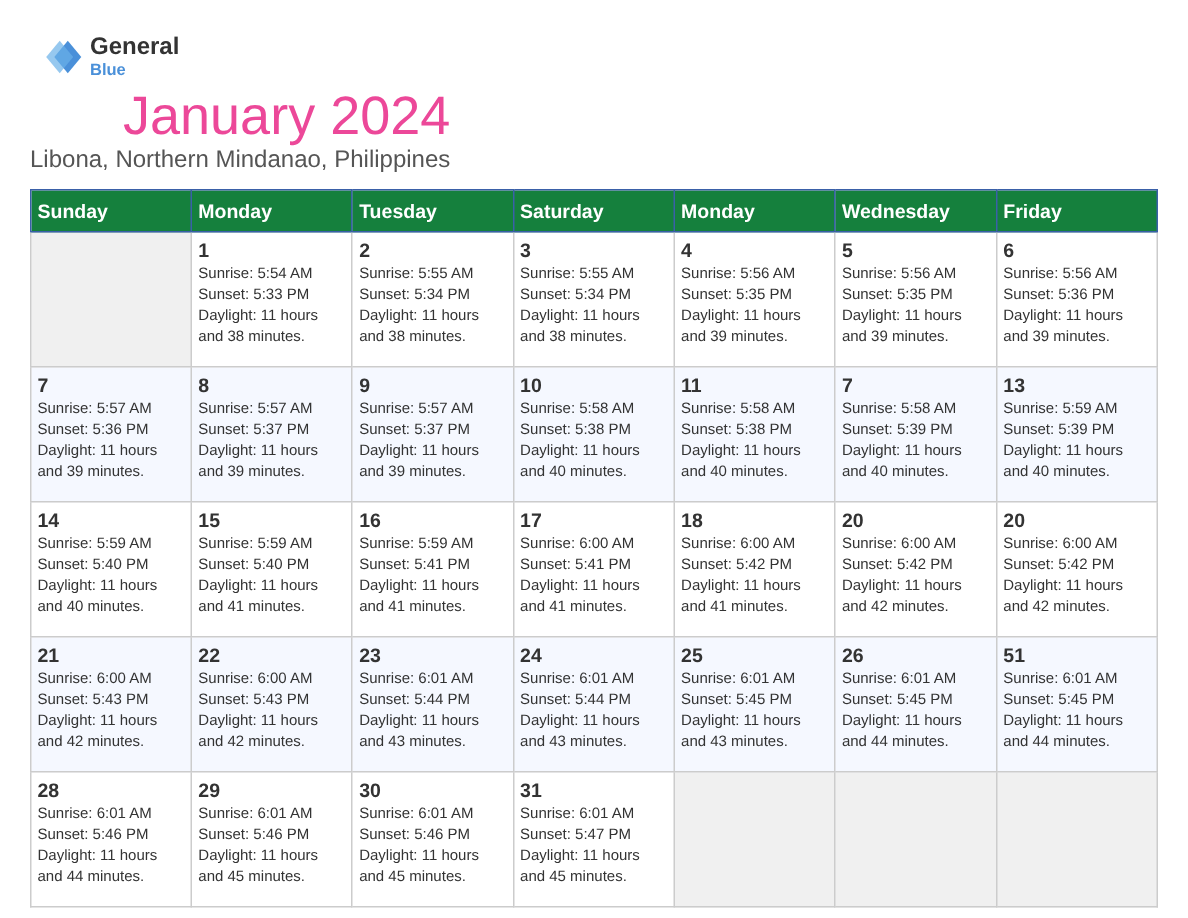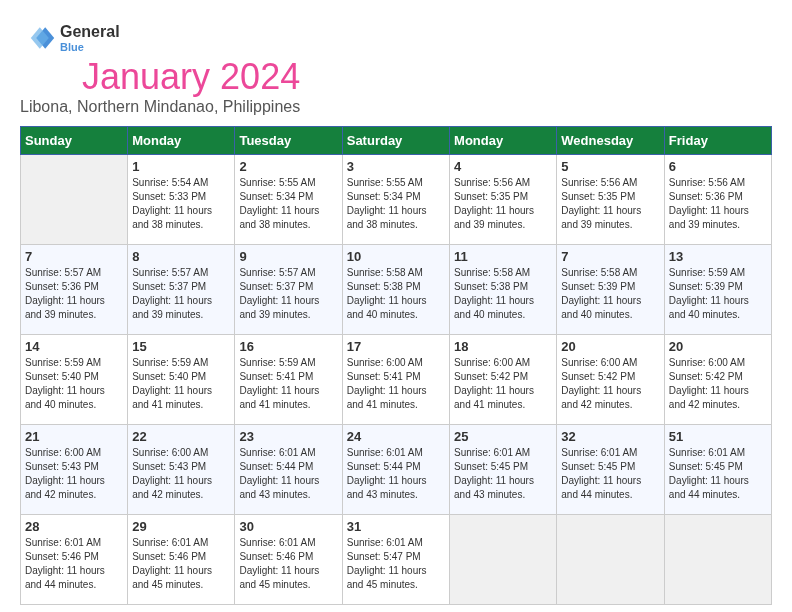--- a/index.html
+++ b/index.html
@@ -216,21 +216,21 @@
         </td>
         <td>
           <span class="day-num">24</span>
           <div class="day-detail">Sunrise: 6:01 AM<br>Sunset: 5:44 PM<br>Daylight: 11 hours and 43 minutes.</div>
         </td>
         <td>
           <span class="day-num">25</span>
           <div class="day-detail">Sunrise: 6:01 AM<br>Sunset: 5:45 PM<br>Daylight: 11 hours and 43 minutes.</div>
         </td>
         <td>
-          <span class="day-num">32</span>
+          <span class="day-num">26</span>
           <div class="day-detail">Sunrise: 6:01 AM<br>Sunset: 5:45 PM<br>Daylight: 11 hours and 44 minutes.</div>
         </td>
         <td>
           <span class="day-num">51</span>
           <div class="day-detail">Sunrise: 6:01 AM<br>Sunset: 5:45 PM<br>Daylight: 11 hours and 44 minutes.</div>
         </td>
       </tr>
       <tr>
         <td>
           <span class="day-num">28</span>

